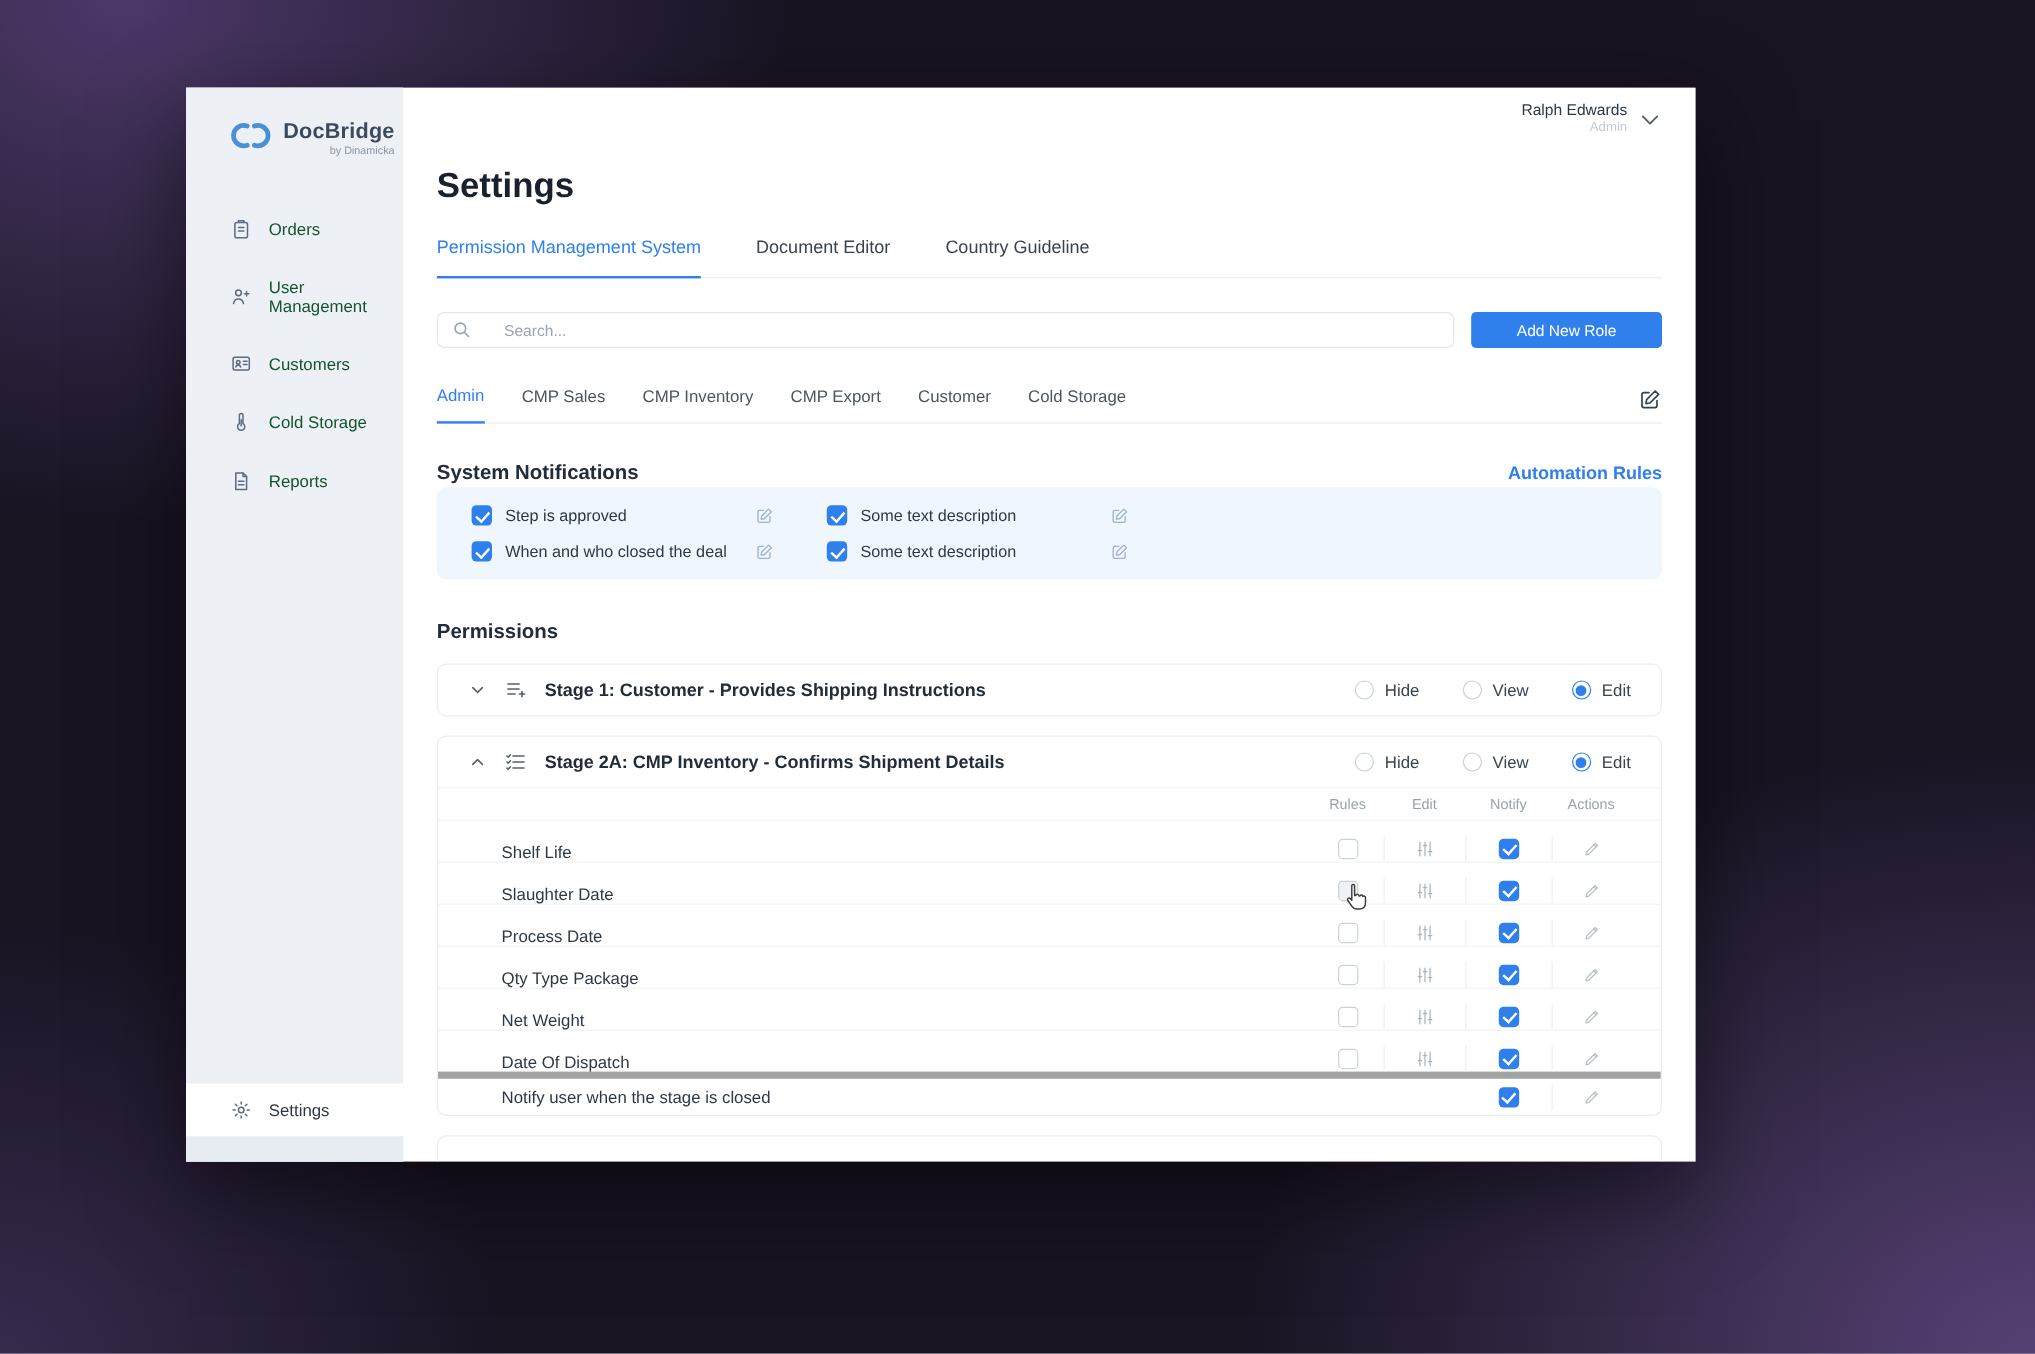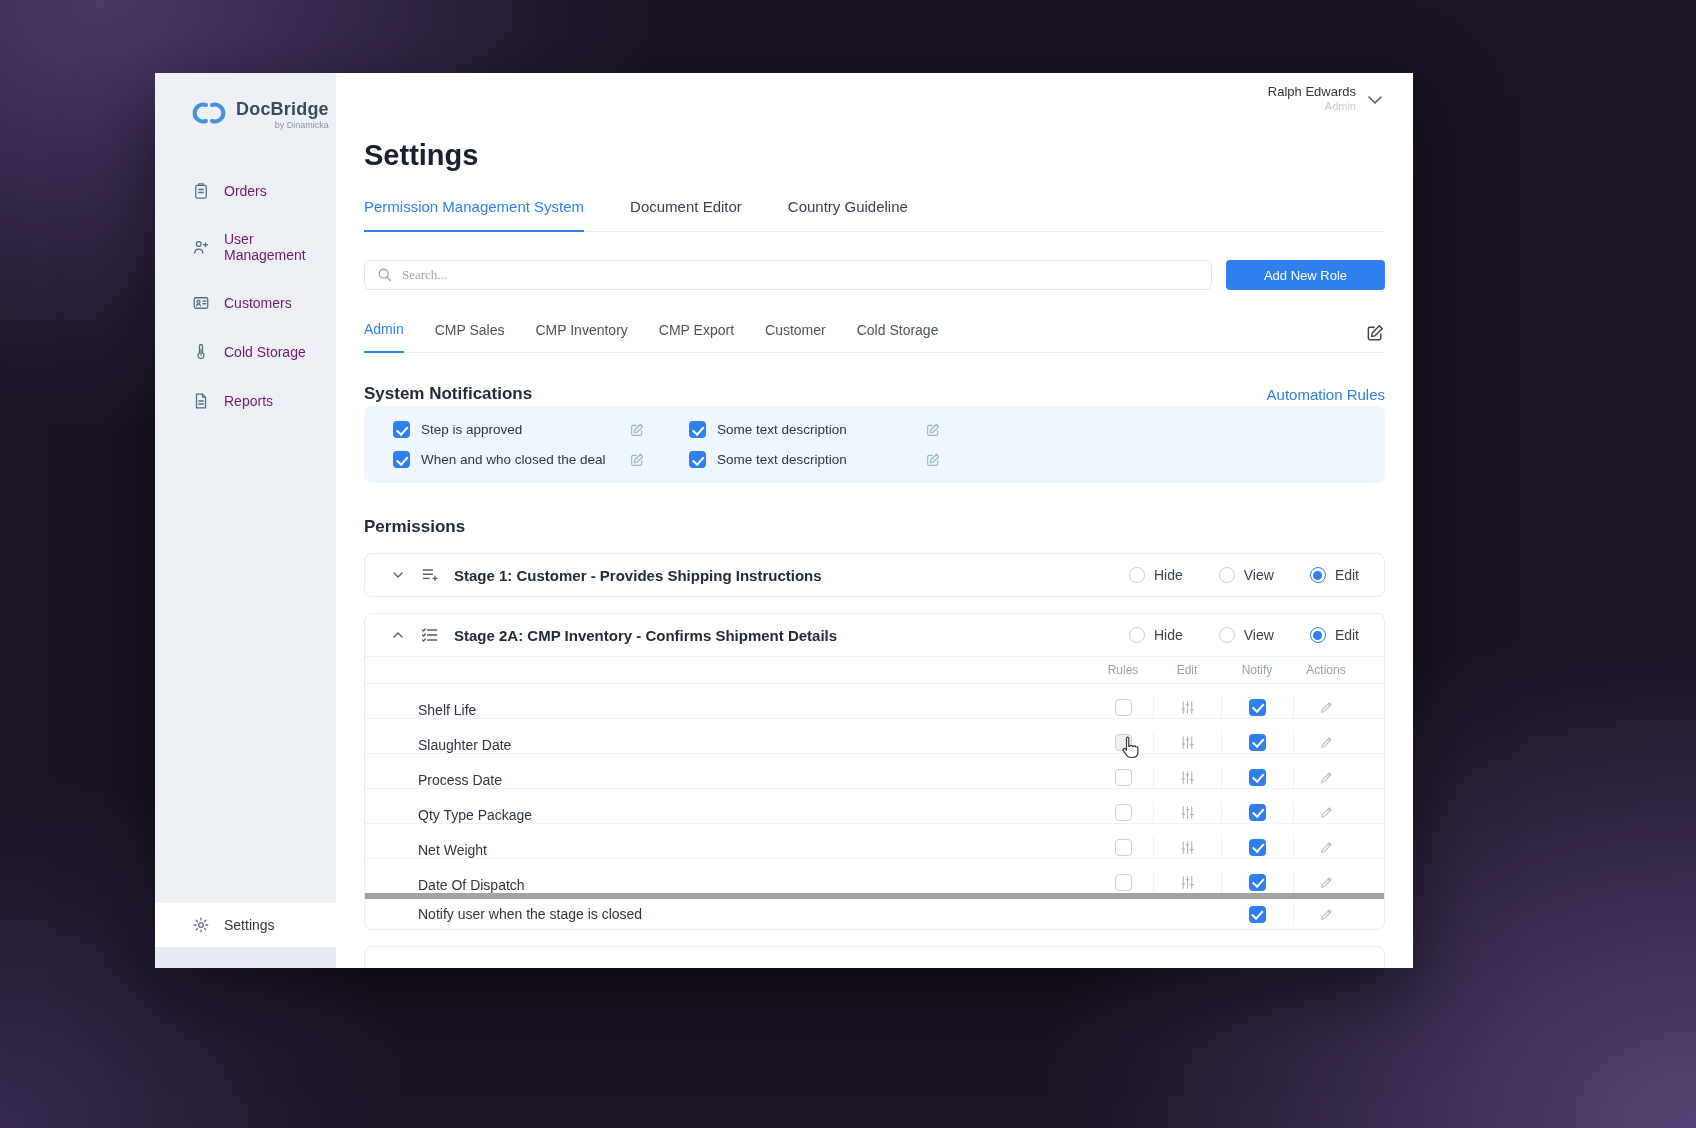--- a/index.html
+++ b/index.html
@@ -17,21 +17,21 @@
     position:absolute;left:155px;top:73px;width:1258px;height:895px;
     background:#fff;display:flex;box-shadow:0 25px 70px rgba(0,0,0,.5);
   }
   
   .sidebar{width:181px;flex-shrink:0;background:#edf1f6;display:flex;flex-direction:column}
   .brand{display:flex;align-items:center;gap:9px;padding:27px 0 0 36px}
   .brand-text{line-height:1}
   .brand-name{font-size:18px;font-weight:700;color:#3c4a5e;letter-spacing:.2px}
   .brand-byline{font-size:9px;color:#8a96a3;text-align:right;margin-top:3px}
   .nav{margin-top:44px;display:flex;flex-direction:column;gap:15px}
-  .nav-item{display:flex;align-items:center;gap:14px;padding:8px 0 8px 37px;font-size:14px;color:#701a75;cursor:pointer}
+  .nav-item{display:flex;align-items:center;gap:14px;padding:8px 0 8px 37px;font-size:14px;color:#14532d;cursor:pointer}
   .nav-item .ic{color:#5d6c80;display:flex}
   .settings-item{margin-top:auto;background:#ffffff;display:flex;align-items:center;gap:14px;padding:13px 0 13px 37px;font-size:14px;color:#2d3844;cursor:pointer}
   .settings-item .ic{color:#5d6c80;display:flex}
   .sidebar-footer{height:21px;background:#e7ecf2}
   
   .main{flex:1;display:flex;flex-direction:column;min-width:0;position:relative}
   .topbar{height:42px;display:flex;align-items:flex-start;justify-content:flex-end;padding:12px 30px 0}
   .user{display:flex;align-items:center;gap:11px;cursor:pointer}
   .user-text{text-align:right;line-height:1.15}
   .user-name{font-size:13px;color:#2d3844}
@@ -39,33 +39,33 @@
   .user-chevron{color:#55606c;display:flex;margin-top:2px}
   .content{flex:1;padding:0 28px;overflow:hidden}
   .page-title{font-size:29px;font-weight:700;color:#18212c;margin:24px 0 0}
   
   .tabs{display:flex;gap:46px;margin-top:26px;border-bottom:1px solid #e9edf1}
   .tab{font-size:15px;color:#39434e;padding-bottom:15px;cursor:pointer}
   .tab.active{color:#2f80ed;border-bottom:2px solid #2f80ed;margin-bottom:-1px}
   
   .search-row{display:flex;margin-top:28px;gap:14px}
   .search-box{flex:1;position:relative}
-  .search-box input{width:100%;height:30px;border:1px solid #e2e7ed;border-radius:6px;padding:0 12px 0 37px;font-size:13px;color:#39434e;font-family:Liberation Serif, serif;outline:none;background:#fff}
+  .search-box input{width:100%;height:30px;border:1px solid #e2e7ed;border-radius:6px;padding:0 12px 0 55px;font-size:13px;color:#39434e;font-family:Liberation Sans, sans-serif;outline:none;background:#fff}
   .search-box input::placeholder{color:#9aa5b2}
   .sicon{position:absolute;left:12px;top:6px;color:#9aa5b2;display:flex}
   .add-role{width:159px;height:30px;background:#2f80ed;color:#fff;border:none;border-radius:4px;font-size:13px;font-family:inherit;cursor:pointer}
   
   .role-tabs{display:flex;align-items:flex-end;gap:31px;margin-top:31px;border-bottom:1px solid #e9edf1}
   .role-tab{font-size:14px;color:#4a5560;padding-bottom:14px;cursor:pointer}
   .role-tab.active{color:#2f80ed;border-bottom:2px solid #2f80ed;margin-bottom:-1px}
   .role-edit{margin-left:auto;color:#39434e;padding-bottom:9px;cursor:pointer;display:flex}
   
   .section-head{display:flex;justify-content:space-between;align-items:center;margin-top:31px}
   .section-title{font-size:17px;font-weight:700;color:#222d3a}
-  .automation-link{font-size:15px;font-weight:400;color:#2f80ed;cursor:pointer}
+  .automation-link{font-size:15px;font-weight:700;color:#2f80ed;cursor:pointer}
   .notif-panel{margin-top:2px;background:#eff6fd;border-radius:8px;padding:15px 29px 15px;display:grid;grid-template-columns:252px 252px;column-gap:44px;row-gap:13px}
   .notif-item{display:flex;align-items:center;gap:11px}
   .notif-label{font-size:13.5px;color:#2d3844}
   .notif-edit{margin-left:auto;color:#9db4ca;cursor:pointer;display:flex}
   
   .cb{width:17px;height:17px;border-radius:4px;flex-shrink:0;cursor:pointer;position:relative}
   .cb.checked{background:#2f80ed}
   .cb.checked::after{content:"";position:absolute;left:5.5px;top:2.5px;width:4.5px;height:8.5px;border:solid #fff;border-width:0 2px 2px 0;transform:rotate(42deg)}
   .cb.unchecked{border:1.5px solid #c9d2dc;background:#fff}
   .cb.unchecked.hovered{background:#eef1f5}

